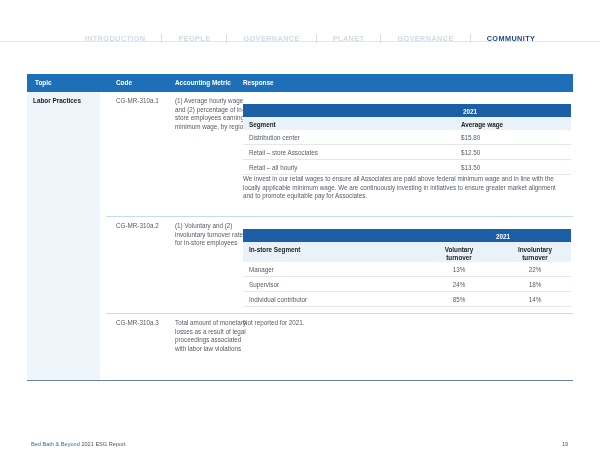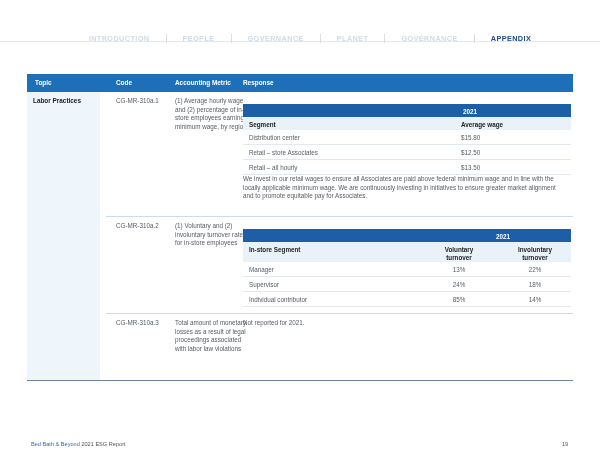--- a/index.html
+++ b/index.html
@@ -55,21 +55,21 @@
     <span class="navitem">INTRODUCTION</span>
     <span class="navsep"></span>
     <span class="navitem">PEOPLE</span>
     <span class="navsep"></span>
     <span class="navitem">GOVERNANCE</span>
     <span class="navsep"></span>
     <span class="navitem">PLANET</span>
     <span class="navsep"></span>
     <span class="navitem">GOVERNANCE</span>
     <span class="navsep"></span>
-    <span class="navitem active">APPENDIX</span>
+    <span class="navitem active">COMMUNITY</span>
   </div>
 </div>
 
 <div class="table">
   <div class="thead">
     <span style="left:8px">Topic</span>
     <span style="left:89px">Code</span>
     <span style="left:148px">Accounting Metric</span>
     <span style="left:216px">Response</span>
   </div>

